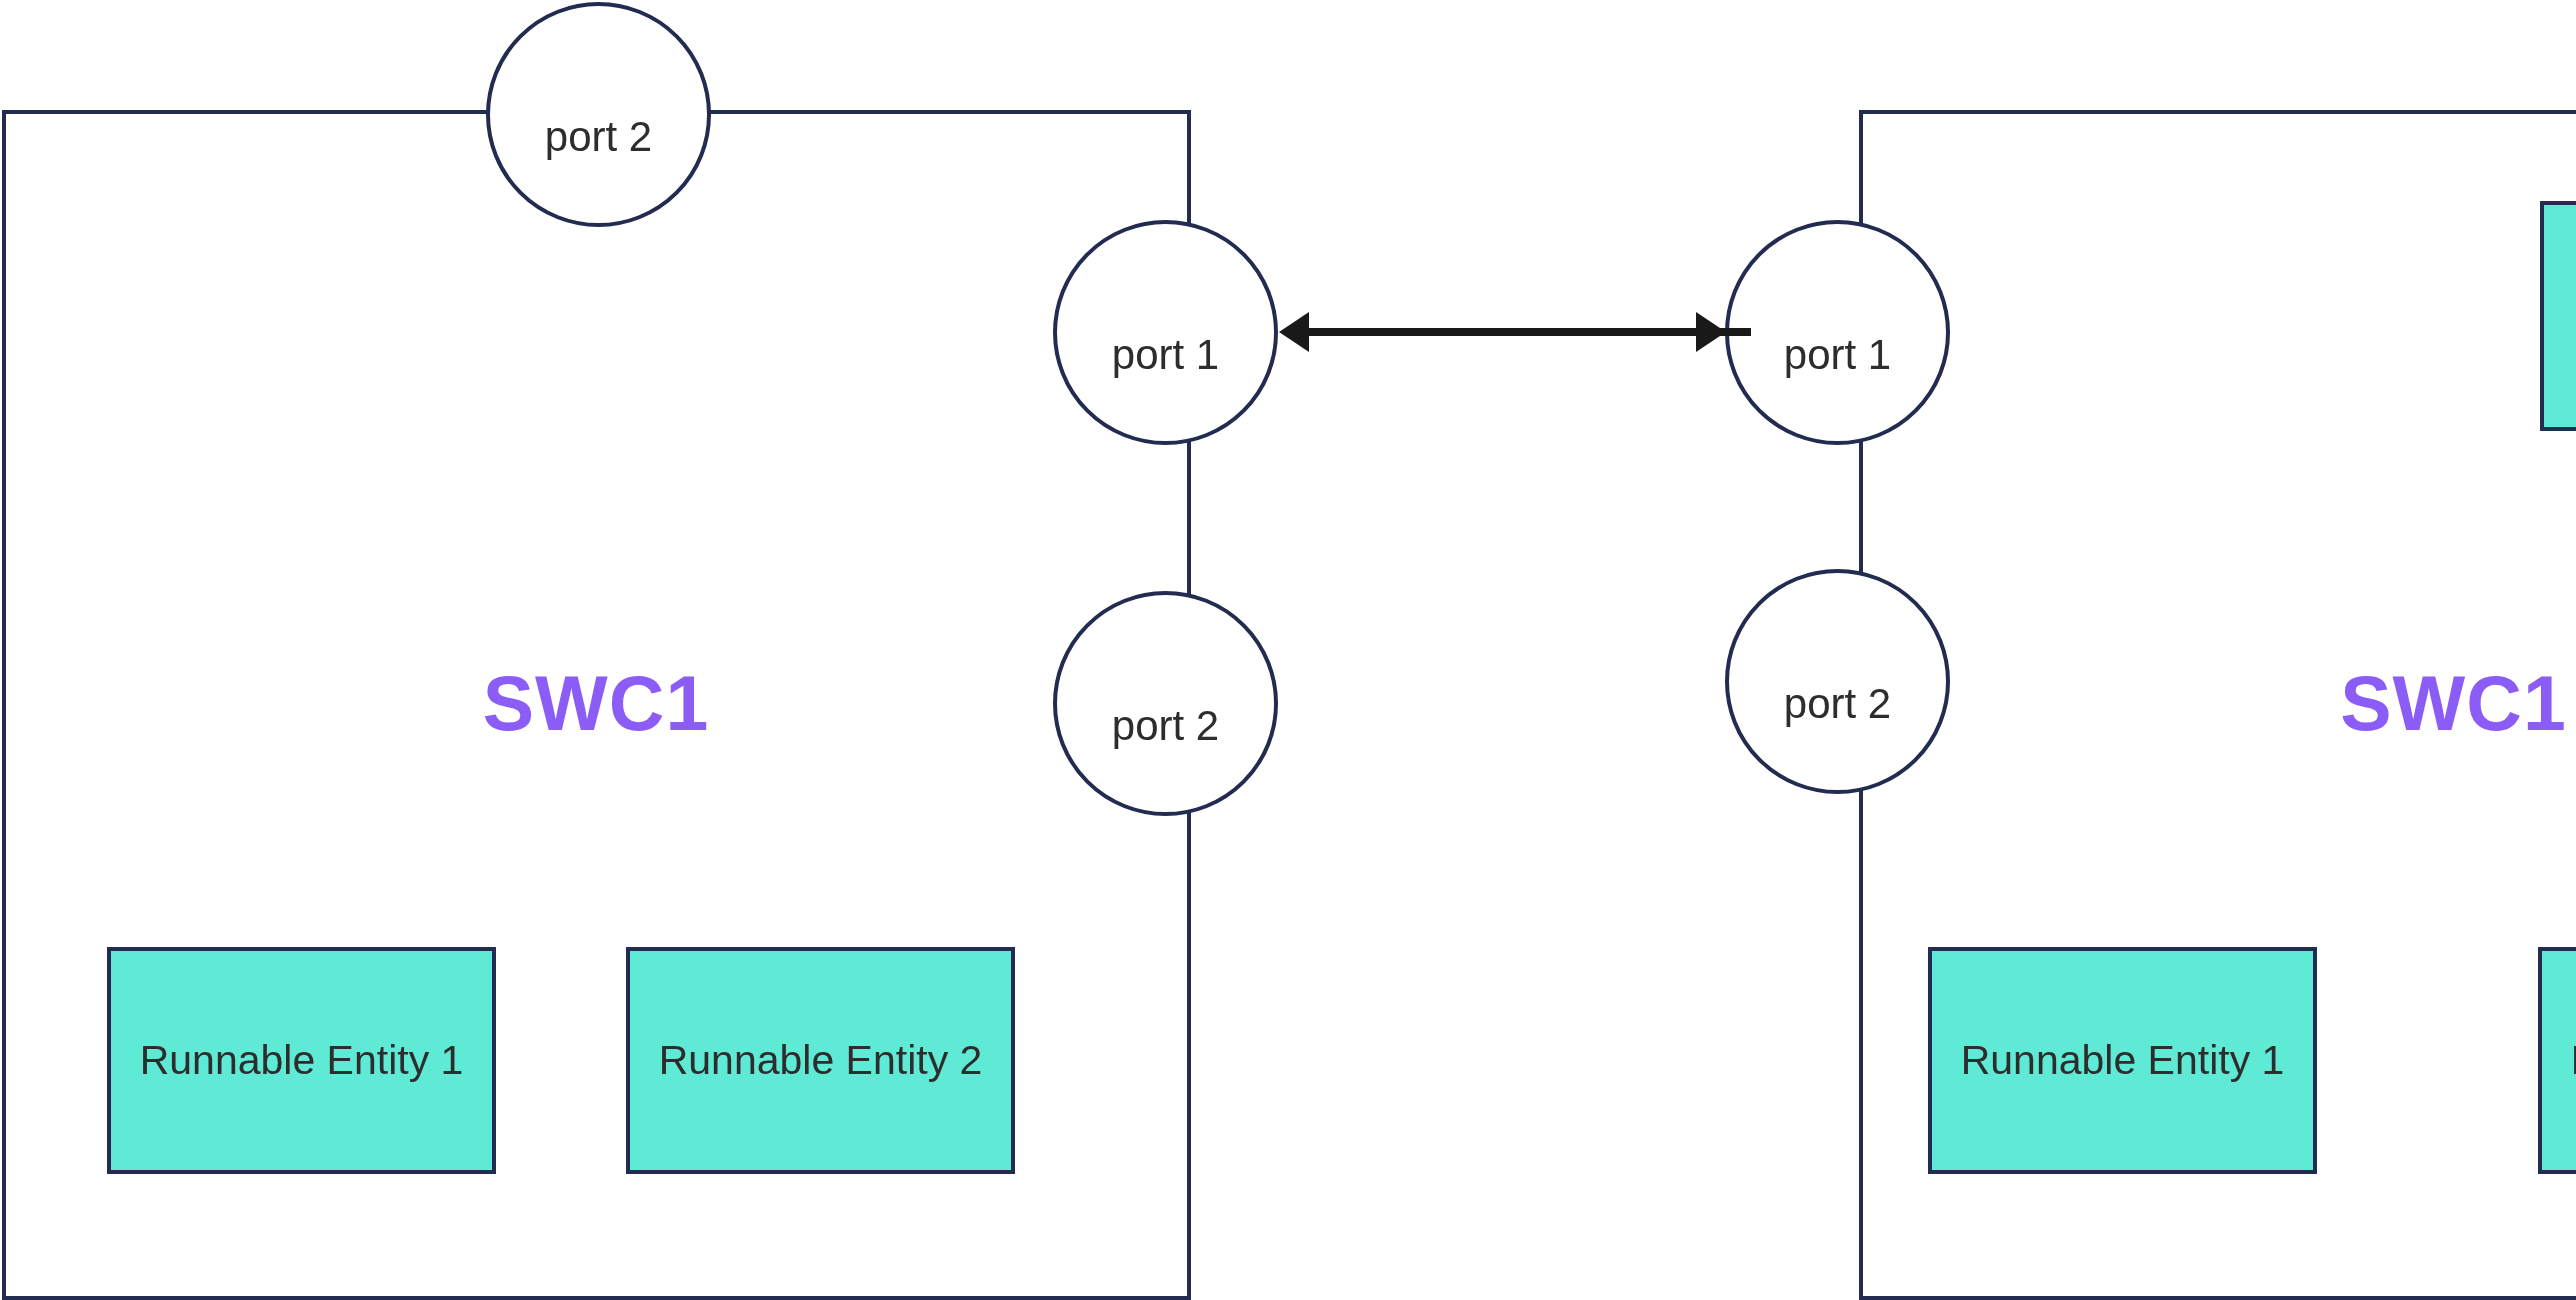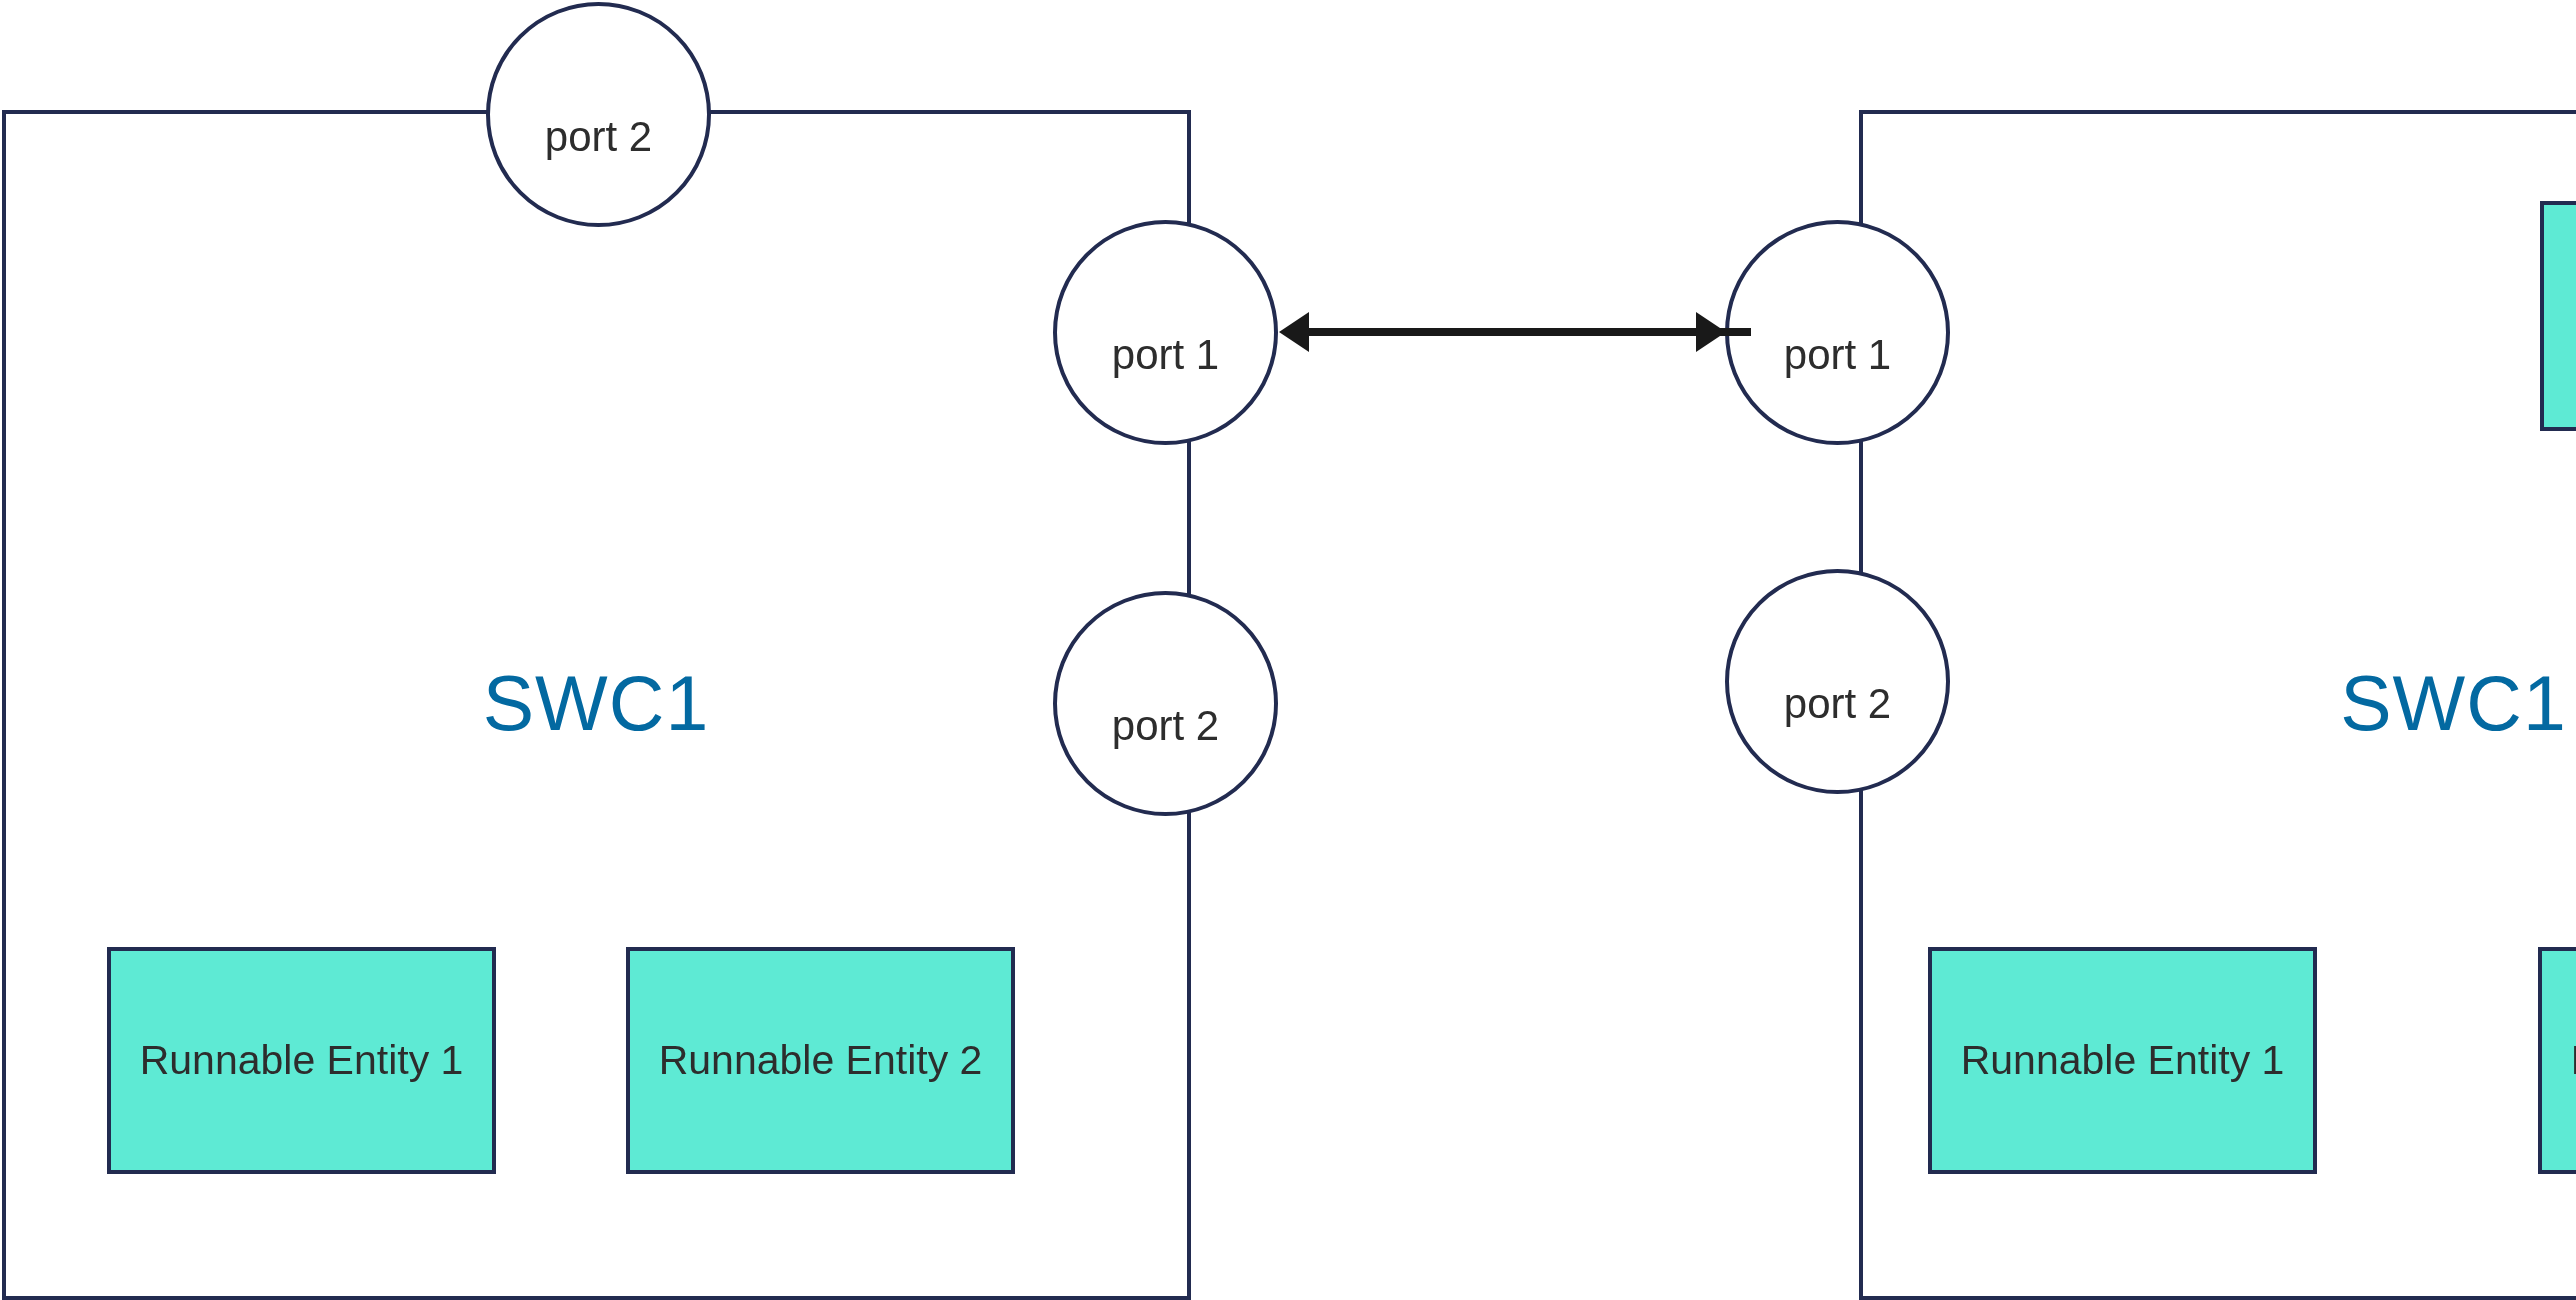--- a/index.html
+++ b/index.html
@@ -27,23 +27,23 @@
   #swc-left  { left: 1.5px;    top: 110px; width: 1189px; height: 1190px; }
   #swc-right { left: 1859px; top: 110px; width: 1189px; height: 1190px; }
 
   
   .swc-title {
     position: absolute;
     width: 1189px;
     top: 665px;
     text-align: center;
     font-size: 77px;
-    font-weight: 400;
+    font-weight: 700;
     line-height: 77px;
-    color: #0369a1;
+    color: #8b5cf6;
     z-index: 2;
     letter-spacing: 1px;
   }
   #title-left  { left: 1.5px; }
   #title-right { left: 1859px; }
 
   
   .port {
     position: absolute;
     box-sizing: border-box;

